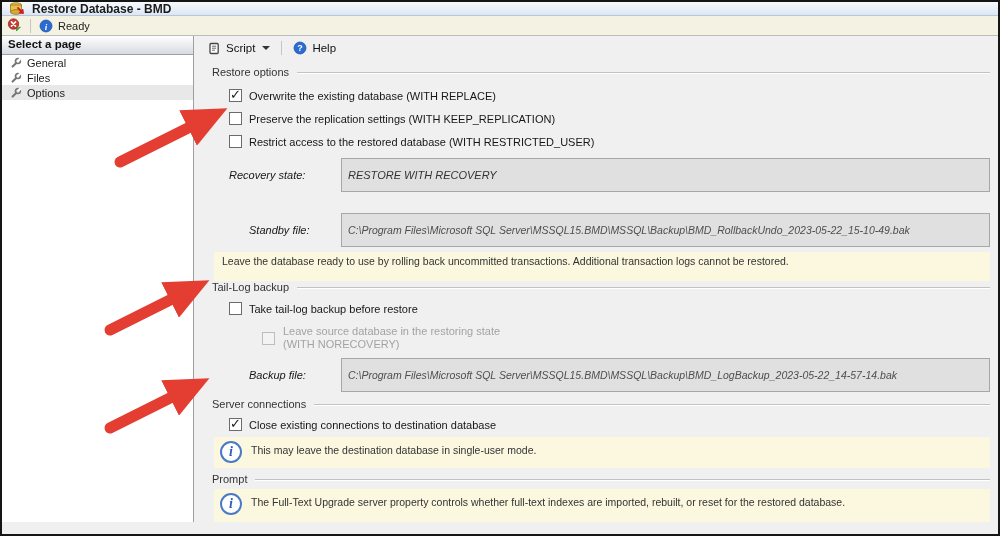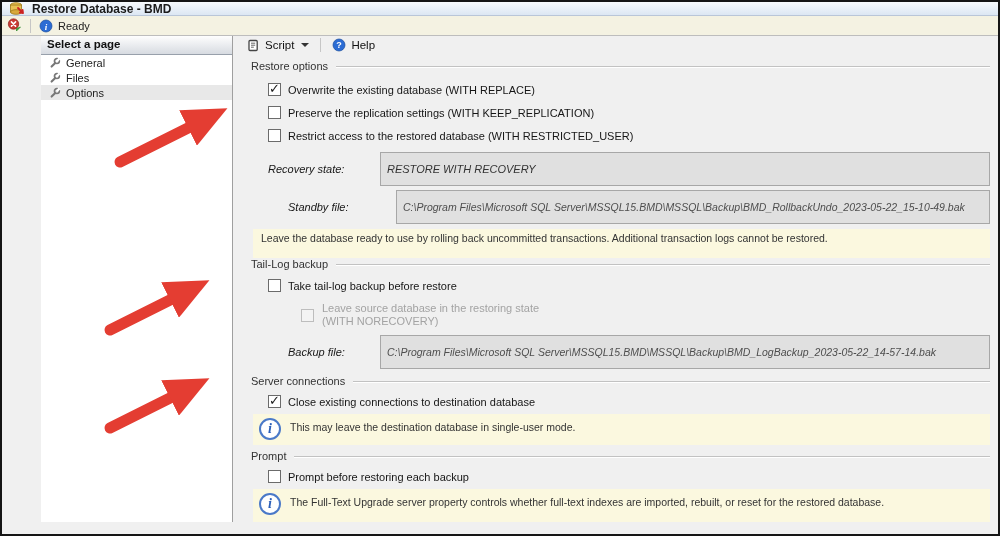--- a/index.html
+++ b/index.html
@@ -16,21 +16,21 @@
   .title{ font-size:12px; font-weight:700; color:#1b1b1b; }
 
   
   .statusbar{ height:20px; background:#f4f2e2; border-bottom:1px solid #bdbdbd;
               display:flex; align-items:center; gap:5px; padding:0 5px; font-size:11px; color:#222; }
   .vsep{ width:1px; height:14px; background:#c6c6c6; margin:0 3px; }
 
   .bodyrow{ display:flex; height:486px; }
 
   
-  .sidebar{ width:192px; background:#ffffff; border-right:1px solid #9f9f9f;margin-left:39px; }
+  .sidebar{ width:192px; background:#ffffff; border-right:1px solid #9f9f9f; }
   .sb-header{ height:19px; background:linear-gradient(#fefefe,#d7dbe1);
               border-bottom:1px solid #98a0ab; font-size:11.5px; font-weight:700;
               color:#111; padding:2px 0 0 6px; }
   .sb-item{ display:flex; align-items:center; gap:5px; height:15px;
             padding:1px 4px 1px 8px; font-size:11px; color:#222; cursor:default; }
   .sb-item.checked{ background:#e8e8e8; }
 
   
   .main{ flex:1; display:flex; flex-direction:column; background:#f0f0f0; min-width:0; }
   .toolbar{ height:26px; display:flex; align-items:center; gap:2px;
@@ -48,21 +48,21 @@
   .cbrow{ display:flex; align-items:center; gap:7px; height:17px;
           margin:6px 0 0 17px; font-size:11px; color:#161616; }
   .cb{ width:13px; height:13px; background:#fff; border:1px solid #6b6b6b;
        position:relative; flex:none; }
   .cb .tick{ display:none; position:absolute; top:-3px; left:0;
              font:700 13px "DejaVu Sans", sans-serif; color:#1a1a1a; }
   .cb.checked .tick{ display:block; }
   .cb.disabled{ border-color:#bdbdbd; background:#f3f3f3; }
 
   .frow{ display:flex; align-items:center; margin:8px 0 0 17px;font-style:italic; }
-  .frow.tight{ margin-top:4px;gap:16px; }
+  .frow.tight{ margin-top:21px; }
   .flabel{ width:112px; flex:none; font-size:11px; color:#161616; }
   .flabel.ind{ padding-left:20px; }
   .fbox{ flex:1; height:34px; background:#e0e0e0; border:1px solid #a7a7a7;
          display:flex; align-items:center; padding:0 6px; overflow:hidden; }
   .fbox.combo{ font-size:11px; color:#333; }
   .fbox.path{ font-size:10.5px; color:#4e4e4e; white-space:nowrap; }
 
   .note-strip{ margin:5px 0 0 2px; min-height:29px; background:#fbf8df;
                font-size:10.5px; color:#333; padding:3px 8px; }
 
@@ -257,24 +257,20 @@
         <div class="info-strip">
           <span class="info-icon-big">i</span>
           <span class="info-text">This may leave the destination database in single-user mode.</span>
         </div>
 
         <div class="group" style="margin-top:5px;align-items:center;">
           <span>Prompt</span>
           <span class="gline"></span>
         </div>
 
-        <div class="cbrow">
-          <span class="cb"></span>
-          <span>Prompt before restoring each backup</span>
-        </div>
 
         <div class="info-strip" style="min-height:33px;">
           <span class="info-icon-big">i</span>
           <span class="info-text">The Full-Text Upgrade server property controls whether full-text indexes are imported, rebuilt, or reset for the restored database.</span>
         </div>
 
       </div>
     </div>
   </div>
 

